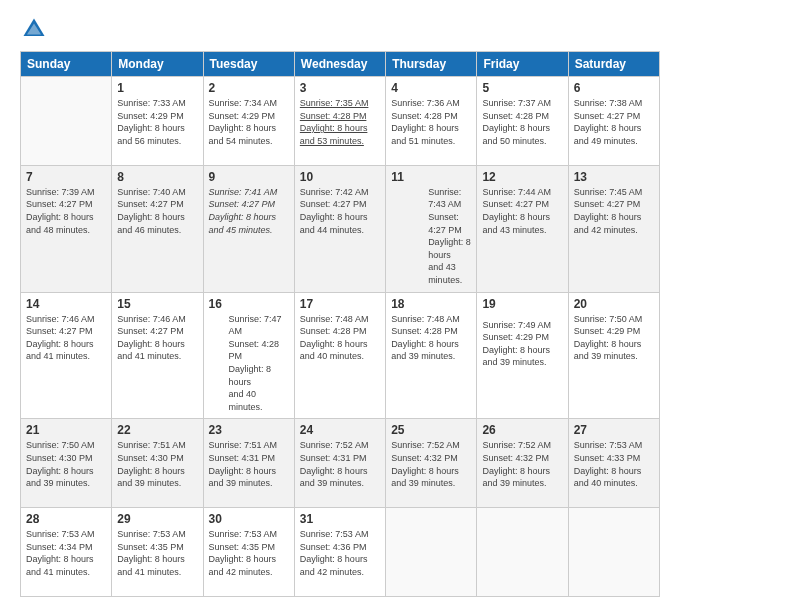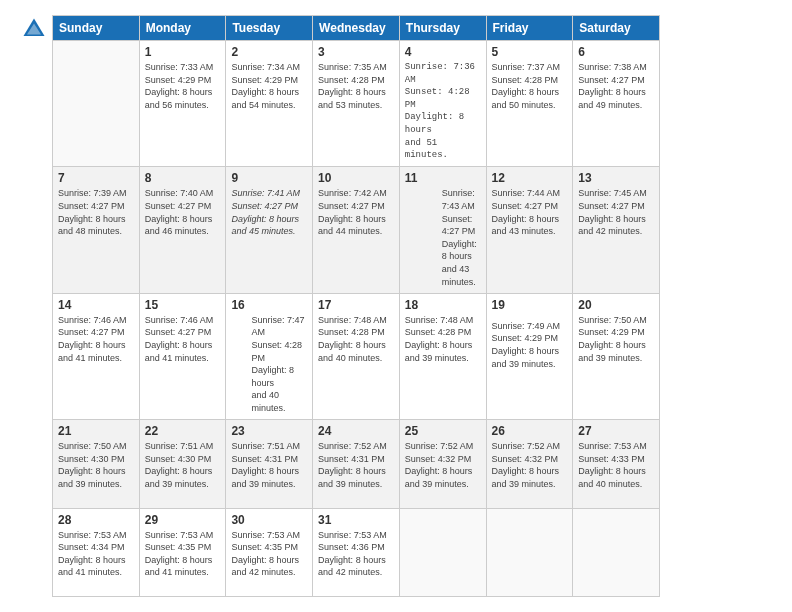--- a/index.html
+++ b/index.html
@@ -8,21 +8,21 @@
       height: 612px;
       font-family: Arial, sans-serif;
       background: #fff;
       overflow: hidden;
     }
     .page {
       width: 680px;
       height: 612px;
       padding: 15px 20px;
       display: flex;
-      flex-direction: row;
+      flex-direction: column;
     }
     .header {
       display: flex;
       align-items: flex-start;
       justify-content: space-between;
       margin-bottom: 8px;
     }
     .logo {
       display: flex;
       align-items: center;
@@ -148,28 +148,28 @@
           </td>
           <td>
             <span class="day-num">2</span>
             <div class="day-info" style="white-space: pre-line;">Sunrise: 7:34 AM
 Sunset: 4:29 PM
 Daylight: 8 hours
 and 54 minutes.</div>
           </td>
           <td>
             <span class="day-num">3</span>
-            <div class="day-info" style="white-space: pre-line;">Sunrise: 7:35 AM
+            <div class="day-info" style="white-space: pre-line; text-decoration: underline;">Sunrise: 7:35 AM
 Sunset: 4:28 PM
 Daylight: 8 hours
 and 53 minutes.</div>
           </td>
           <td>
             <span class="day-num">4</span>
-            <div class="day-info" style="white-space: pre-line; font-family: Liberation Mono, monospace;">Sunrise: 7:36 AM
+            <div class="day-info" style="white-space: pre-line;">Sunrise: 7:36 AM
 Sunset: 4:28 PM
 Daylight: 8 hours
 and 51 minutes.</div>
           </td>
           <td>
             <span class="day-num">5</span>
             <div class="day-info" style="white-space: pre-line;">Sunrise: 7:37 AM
 Sunset: 4:28 PM
 Daylight: 8 hours
 and 50 minutes.</div>

